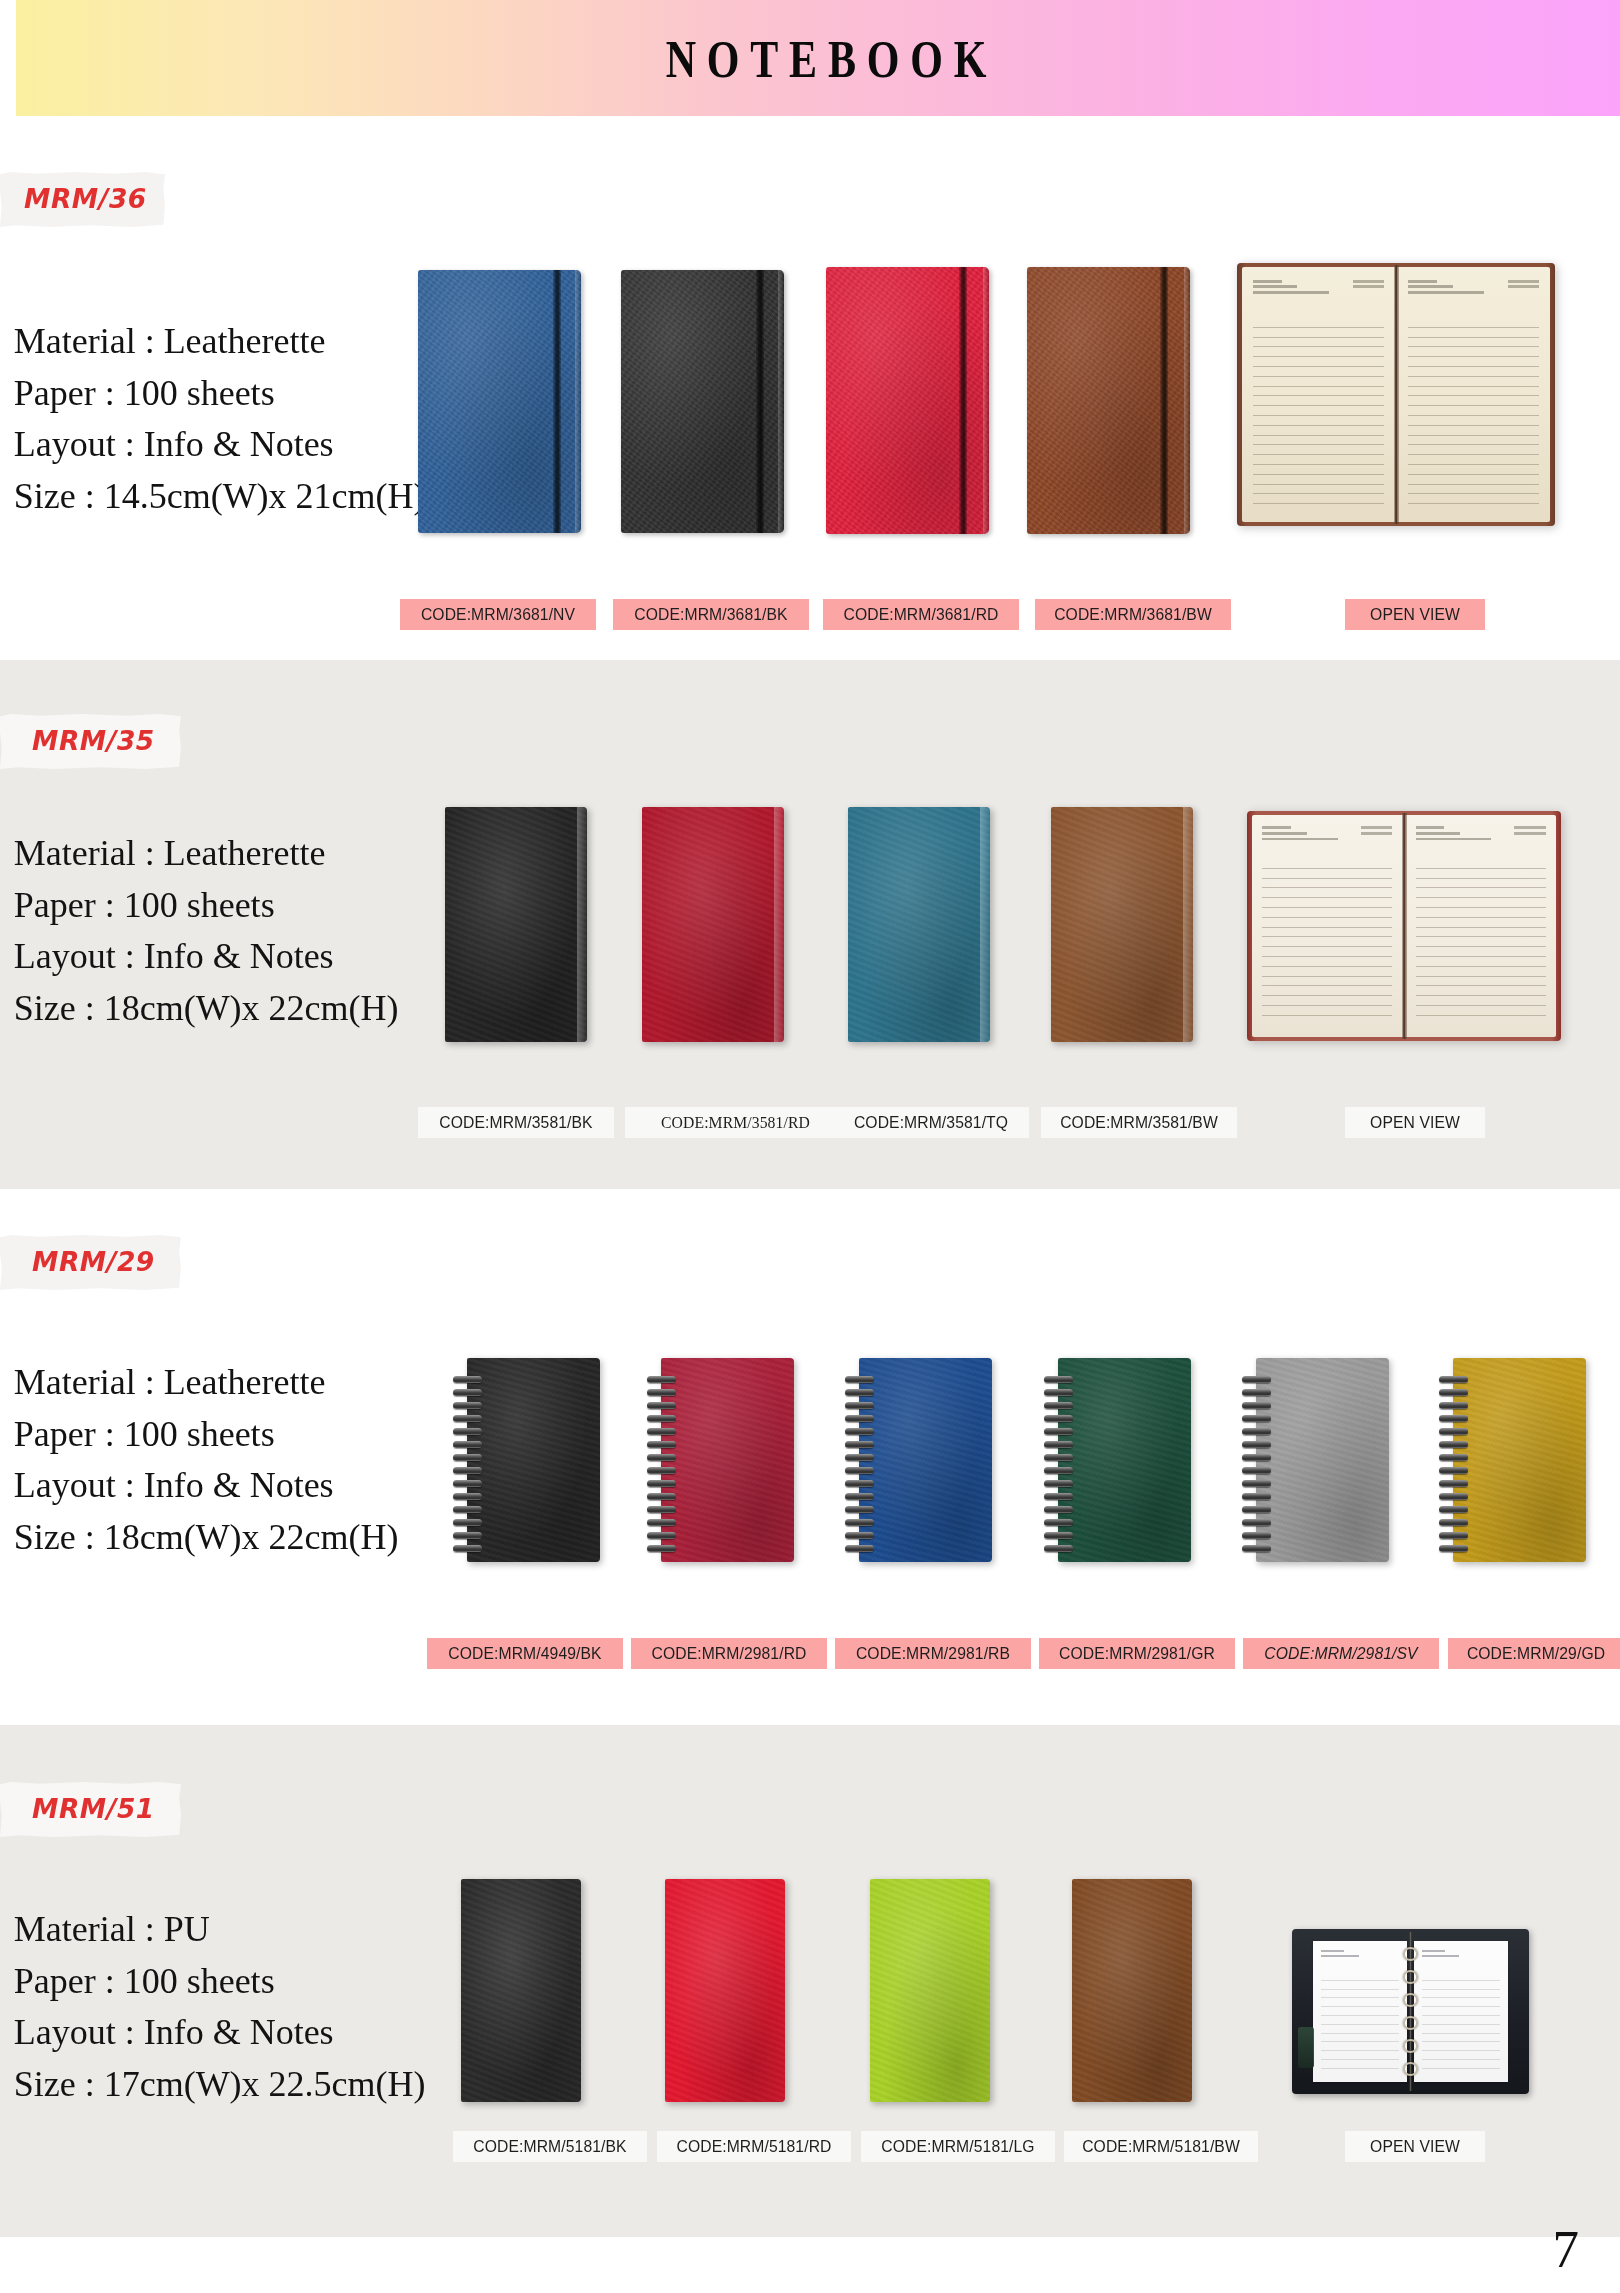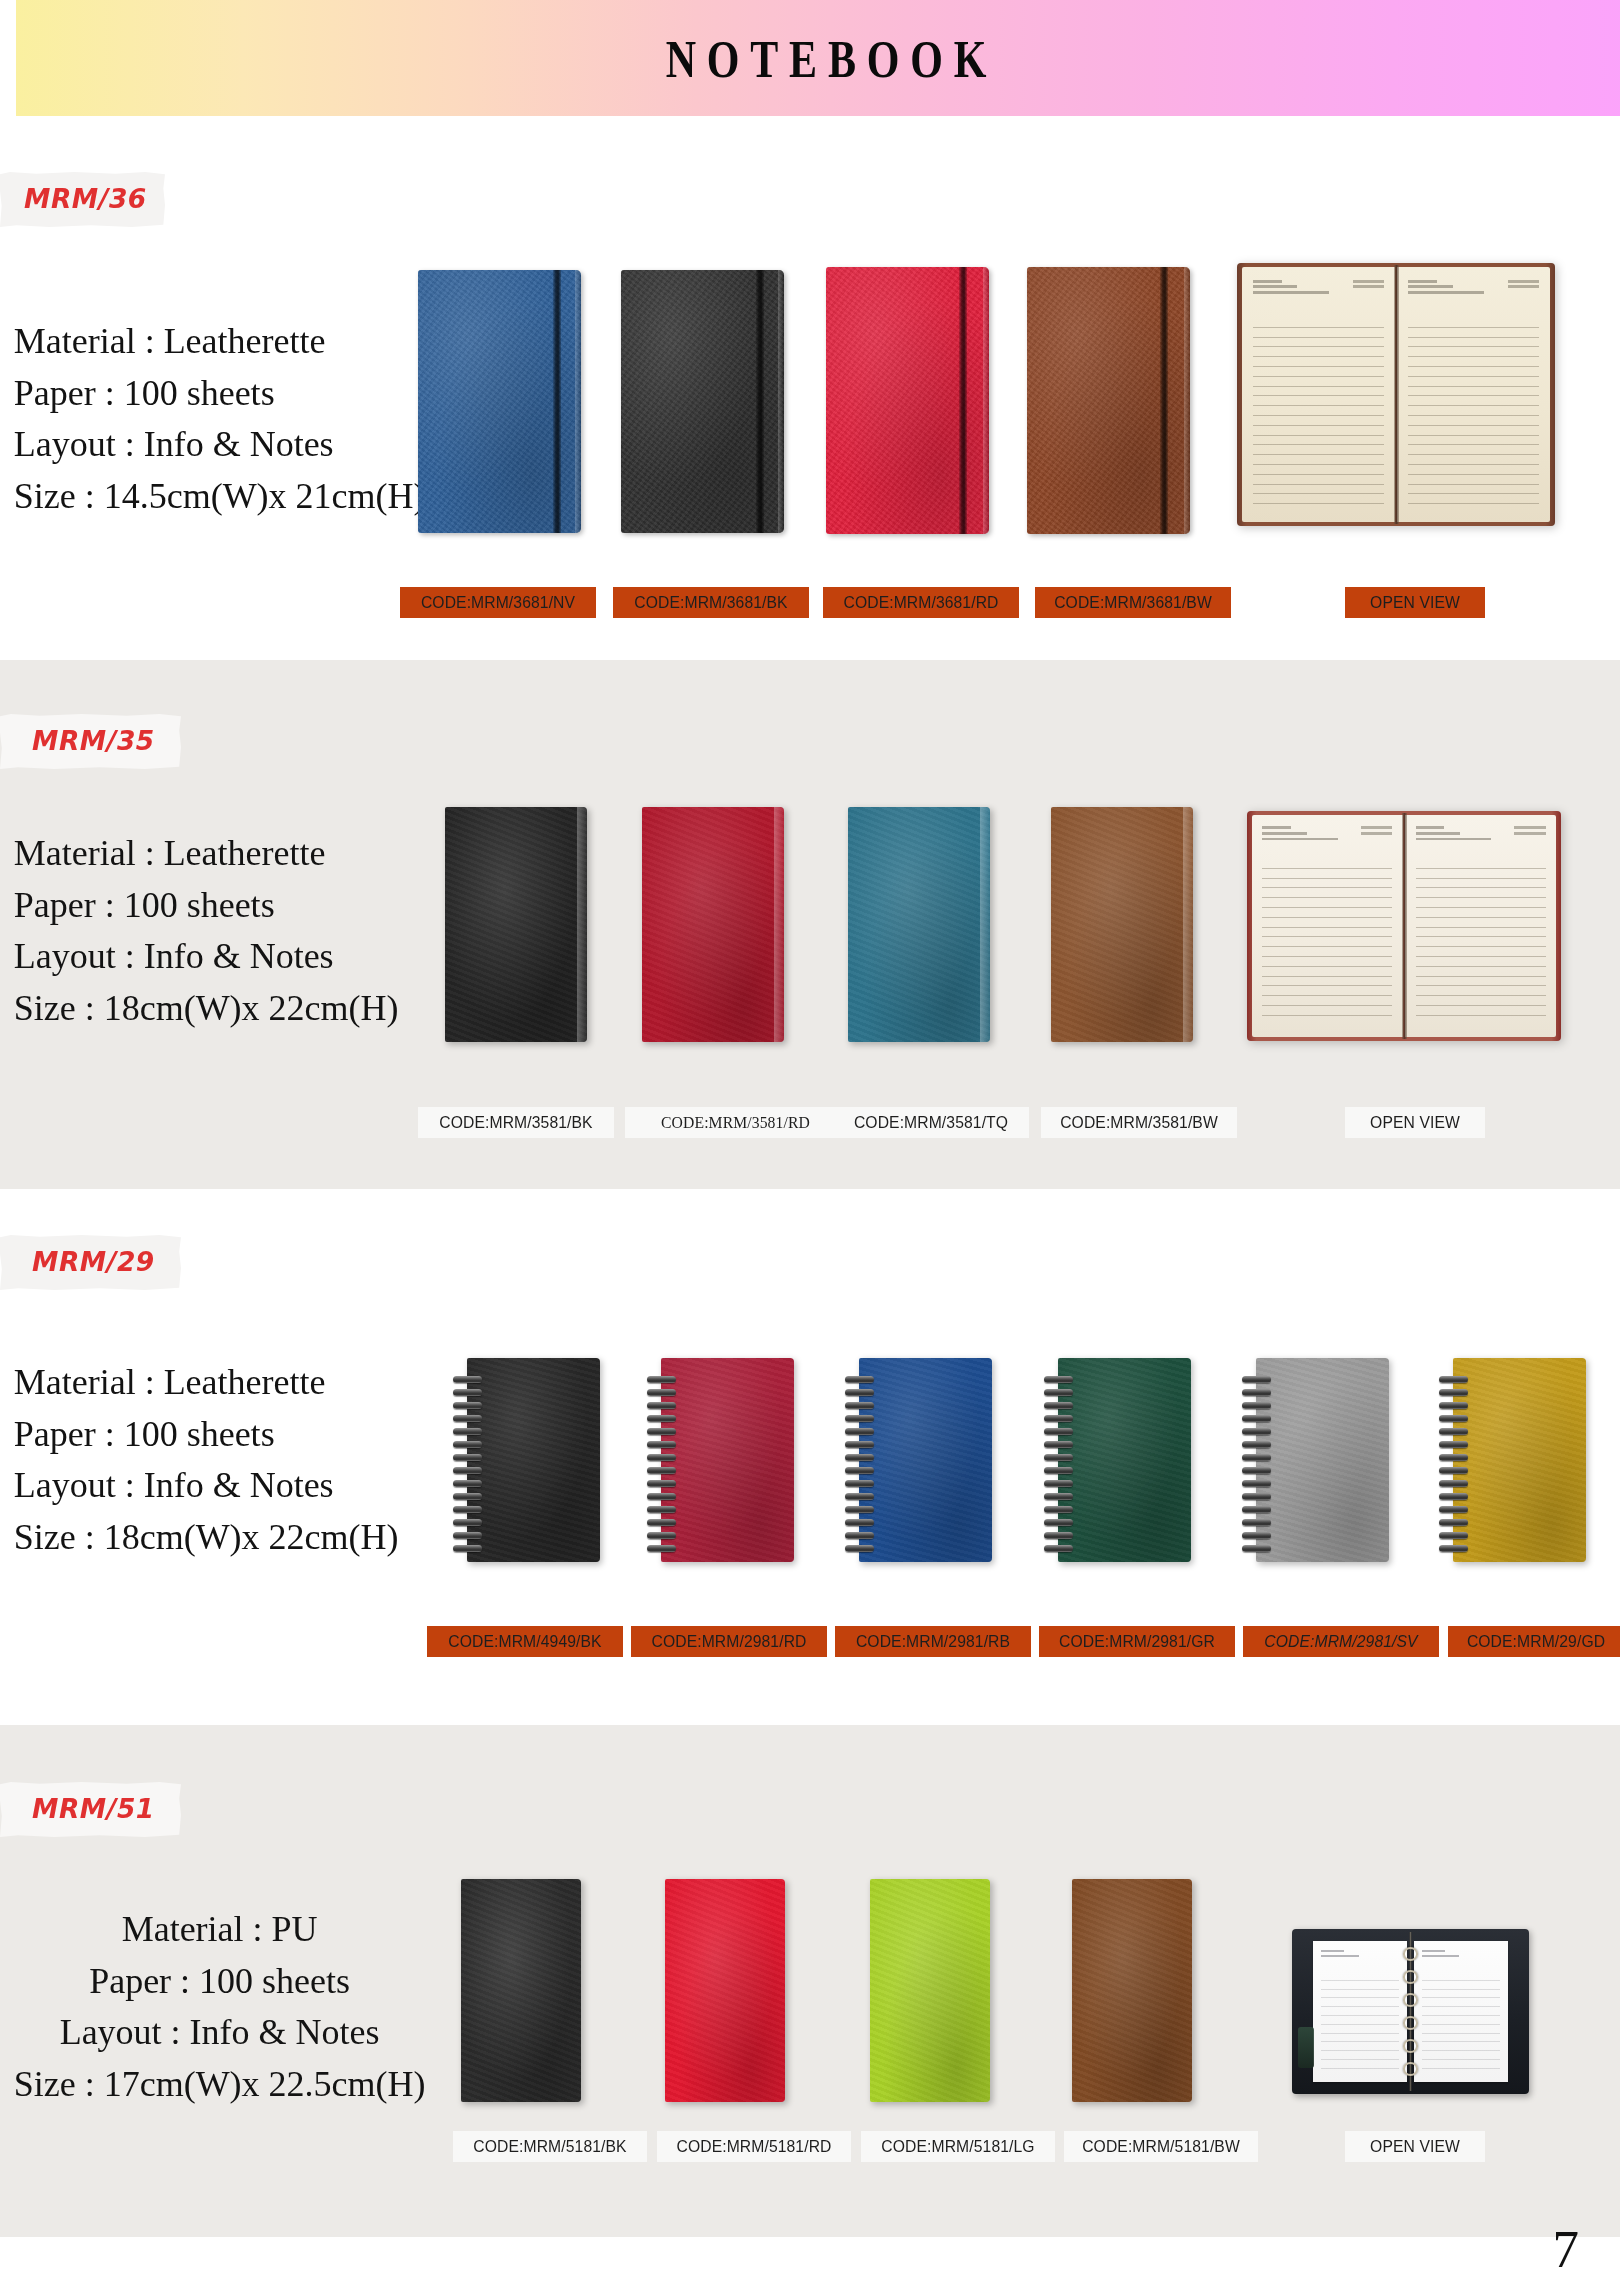--- a/index.html
+++ b/index.html
@@ -336,21 +336,21 @@
     position: absolute;
     height: 31px;
     line-height: 31px;
     text-align: center;
     font-family: "Liberation Sans", "DejaVu Sans", sans-serif;
     font-size: 15.7px;
     letter-spacing: 0.1px;
     color: #1e1e1e;
     white-space: nowrap;
   }
-  .code-label.tan   { background: #c2410c; }
+  .code-label.tan   { background: #fca5a5; margin-top: 12px; }
   .code-label.white { background: #f8f8f7; }
 
   
   .page-number {
     position: absolute;
     right: 41px;
     bottom: 17.6px;
     font-family: "Liberation Serif", "DejaVu Serif", serif;
     font-size: 53px;
     color: #111111;
@@ -682,21 +682,21 @@
   <div class="code-label tan" style="left:1039px; top:1626px; width:196px;">CODE:MRM/2981/GR</div>
   <div class="code-label tan" style="left:1243px; top:1626px; width:196px;font-style:italic;">CODE:MRM/2981/SV</div>
   <div class="code-label tan" style="left:1448px; top:1626px; width:176px;">CODE:MRM/29/GD</div>
 
   <div class="tab" style="left:0px; top:1782px; width:181px;">
     <div class="tab-shadow"></div>
     <div class="tab-paper" style="background:#f8f7f6;"></div>
     <div class="tab-text">MRM/51</div>
   </div>
 
-  <div class="specs" style="left:13.7px; top:1911px;text-align:center;">
+  <div class="specs" style="left:13.7px; top:1911px;">
     <span class="spec-line">Material : PU</span>
     <span class="spec-line">Paper : 100 sheets</span>
     <span class="spec-line">Layout : Info &amp; Notes</span>
     <span class="spec-line big">Size : 17cm(W)x 22.5cm(H)</span>
   </div>
 
   <div class="product" style="left:461px; top:1879px; width:120px; height:223px;">
     <div class="nb-plain" id="s4p0" style="background-color: rgb(42, 42, 42);">
       <div class="texture"></div>
     </div>

